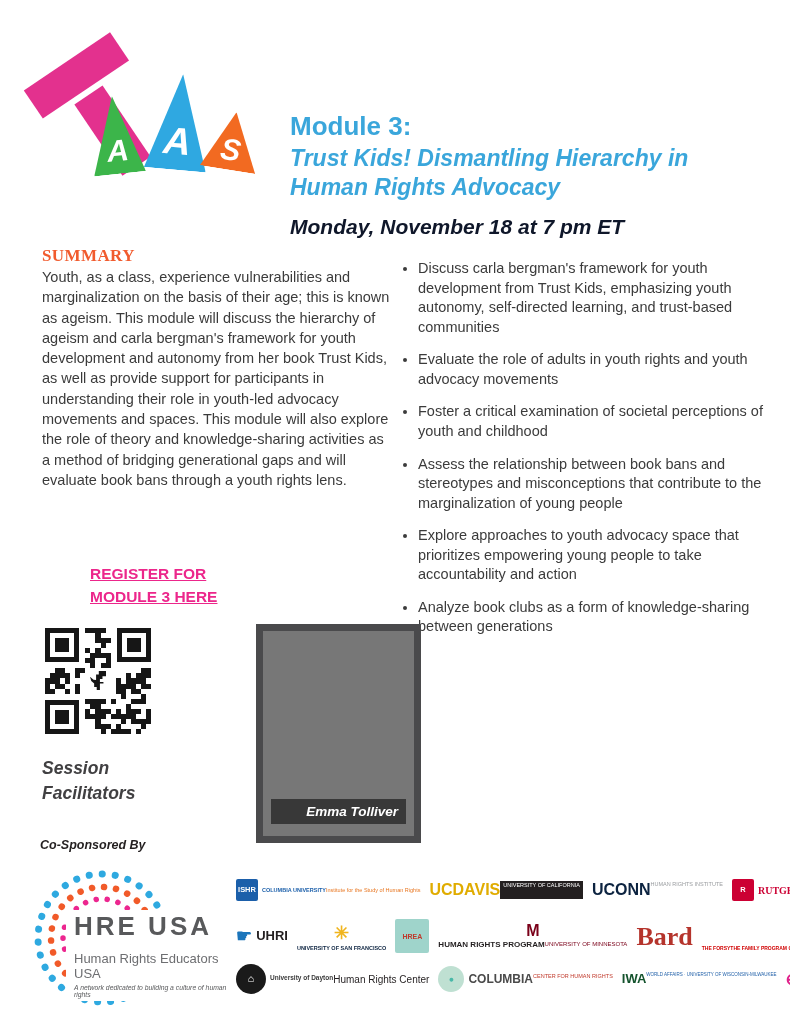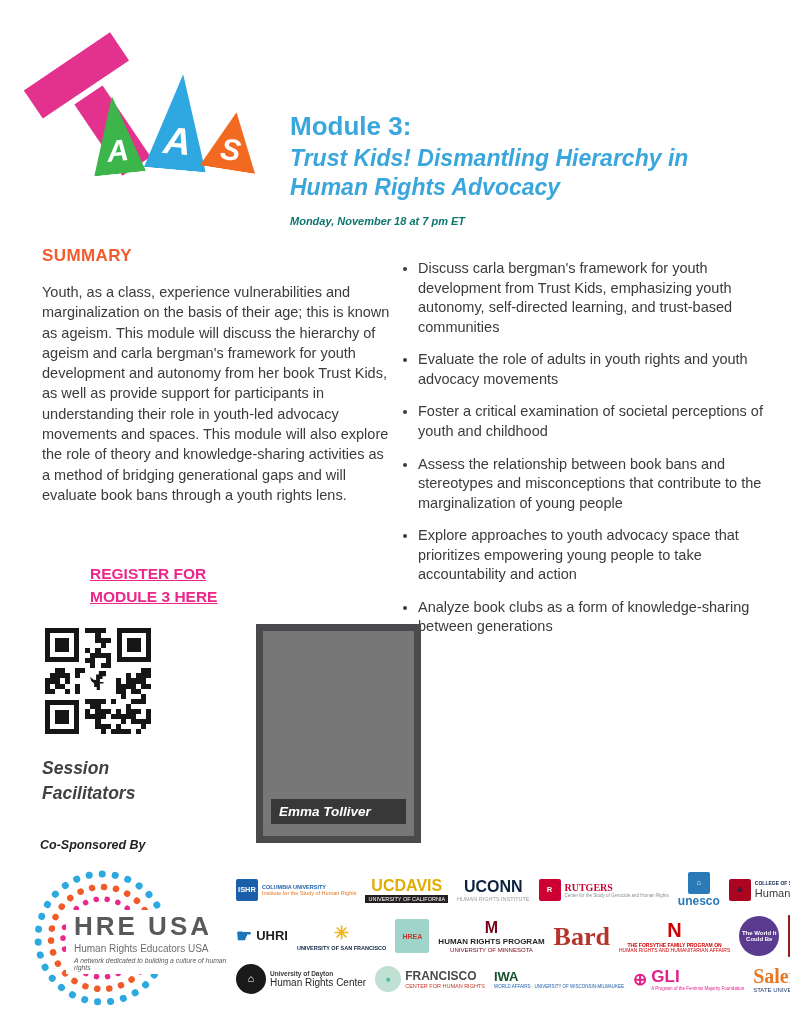--- a/index.html
+++ b/index.html
@@ -23,24 +23,24 @@
   .tri-s span{font-size:30px;padding-bottom:5px;}
   .taas-series{position:absolute;left:0;top:154px;width:100%;text-align:center;
                font-weight:bold;font-style:italic;font-size:15px;color:#58595b;}
   .taas-years{position:absolute;left:0;top:174px;width:100%;text-align:center;
               font-size:13px;color:#58595b;}
 
   
   .title-block{position:absolute;left:290px;top:84px;width:470px;margin-top:28px;}
   .module-label{font-size:26px;font-weight:bold;line-height:1.15;}
   .module-title{font-size:23px;font-style:italic;font-weight:bold;line-height:1.25;width:400px;margin-top:2px;}
-  .session-date{margin-top:14px;font-size:11px;font-weight:bold;font-style:italic;color:#0f766e;}
-
-  
-  .col-heading{font-size:17px;font-weight:bold;letter-spacing:.4px;margin:0 0 16px 0;}
+  .session-date{margin-top:14px;font-size:21px;font-weight:bold;font-style:italic;color:#0f172a;}
+
+  
+  .col-heading{font-size:17px;font-weight:bold;letter-spacing:.4px;margin:0 0 1px 0;font-family:Liberation Serif, serif;}
   .summary{position:absolute;left:42px;top:246px;width:350px;}
   .summary p{margin:0;font-size:14.5px;line-height:1.4;color:#3b3b3b;}
   .objectives{position:absolute;left:398px;top:246px;width:372px;}
   .objectives ul{margin:0;padding-left:20px;}
   .objectives li{font-size:14.5px;line-height:1.35;color:#3b3b3b;margin-bottom:3px;margin-top:13px;}
 
   
   .register{position:absolute;left:42px;top:562px;width:165px;display:block;
             font-size:15.5px;font-weight:bold;line-height:1.5;text-decoration:underline;}
 
@@ -73,42 +73,42 @@
        linear-gradient(118deg,#4b80c2 0%,#39639f 45%,#2c4f8c 100%);}
   .photo-eleanor{left:521px;top:624px;width:180px;height:217px;}
   .photo-eleanor .img{position:absolute;inset:0;
      background:
        radial-gradient(26px 34px at 52% 40%, #b8b4ae 0 58%, transparent 60%),
        radial-gradient(58px 78px at 52% 46%, #d9d4ca 0 55%, transparent 58%),
        radial-gradient(90px 90px at 50% 100%, #1e1e1e 0 55%, transparent 60%),
        linear-gradient(140deg,#4a4a4a 0%,#787878 55%,#2f2f2f 100%);}
   .caption{position:absolute;left:8px;right:8px;bottom:12px;background:rgba(48,48,48,.88);
            color:#fff;font-weight:bold;font-style:italic;font-size:13.5px;
-           padding:5px 8px;text-align:left;}
+           padding:5px 8px;text-align:right;}
 
   
   .hre{position:absolute;left:26px;top:858px;width:215px;height:160px;}
   .hre svg{position:absolute;left:0;top:4px;}
   .hre-text{position:absolute;left:40px;top:52px;background:#fff;padding:3px 0 3px 8px;}
   .hre-name{font-size:26px;font-weight:bold;letter-spacing:3px;color:#58595b;line-height:1;}
-  .hre-sub{font-size:10px;color:#6d6e71;margin-top:4px;}
+  .hre-sub{font-size:13px;color:#6d6e71;margin-top:12px;}
   .hre-tag{font-size:6.8px;font-style:italic;color:#58595b;margin-top:3px;}
 
   
   .sponsors{position:absolute;left:236px;top:872px;width:548px;}
   .sp-row{display:flex;align-items:center;gap:9px;margin-bottom:7px;}
   .sponsor{display:flex;align-items:center;gap:4px;}
   .sponsor.stacked{flex-direction:column;gap:1px;text-align:center;}
   .mark{display:flex;align-items:center;justify-content:center;font-weight:bold;flex:none;
         box-sizing:border-box;overflow:hidden;}
   .mark.box{border-radius:2px;}
   .mark.circle{border-radius:50%;}
   .mark.book{border-radius:1px;}
   .mark.none{background:transparent !important;}
-  .s-text{display:flex;flex-direction:column;line-height:1.12;}
+  .s-text{display:flex;flex-direction:row;line-height:1.12;}
   .s-label{font-weight:bold;white-space:nowrap;}
   .s-label.serif{font-family:"Liberation Serif",serif;}
   .s-sub{white-space:nowrap;}
 </style>
 </head>
 <body>
 
 <div class="page">
 
   <div class="taas">
@@ -711,21 +711,21 @@
         <div class="sponsor" title="University of Dayton Human Rights Center">
           <span class="mark circle" style="background: rgb(26, 26, 26); color: rgb(255, 255, 255); width: 30px; height: 30px; font-size: 10.2px; text-align: center; line-height: 1.05; white-space: normal;">⌂</span>
           <span class="s-text">
             <span class="s-label" style="color: rgb(58, 58, 58); font-size: 6.5px;">University of Dayton</span>
             <span class="s-sub" style="color: rgb(35, 31, 32); font-size: 10px;">Human Rights Center</span>
           </span>
         </div>
         <div class="sponsor" title="Wassmuth Center for Human Rights">
           <span class="mark circle" style="background: rgb(191, 224, 210); color: rgb(73, 184, 168); width: 26px; height: 26px; font-size: 8.84px; text-align: center; line-height: 1.05; white-space: normal;">●</span>
           <span class="s-text">
-            <span class="s-label" style="color: rgb(74, 74, 74); font-size: 12px;">FRANCISCO</span>
+            <span class="s-label" style="color: rgb(74, 74, 74); font-size: 12px;">COLUMBIA</span>
             <span class="s-sub" style="color: rgb(192, 57, 43); font-size: 5.5px;">CENTER FOR HUMAN RIGHTS</span>
           </span>
         </div>
         <div class="sponsor" title="Institute of World Affairs">
           <span class="s-text">
             <span class="s-label" style="color: #14532d; font-size: 13px;">IWA</span>
             <span class="s-sub" style="color: rgb(31, 95, 168); font-size: 4.5px;">WORLD AFFAIRS · UNIVERSITY OF WISCONSIN-MILWAUKEE</span>
           </span>
         </div>
         <div class="sponsor" title="GLI — Feminist Majority Foundation">

